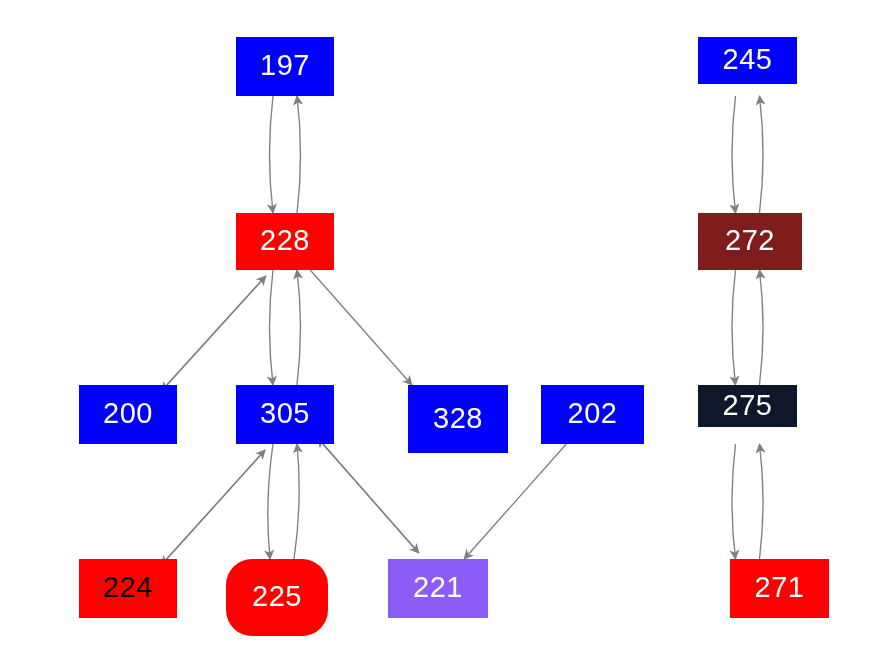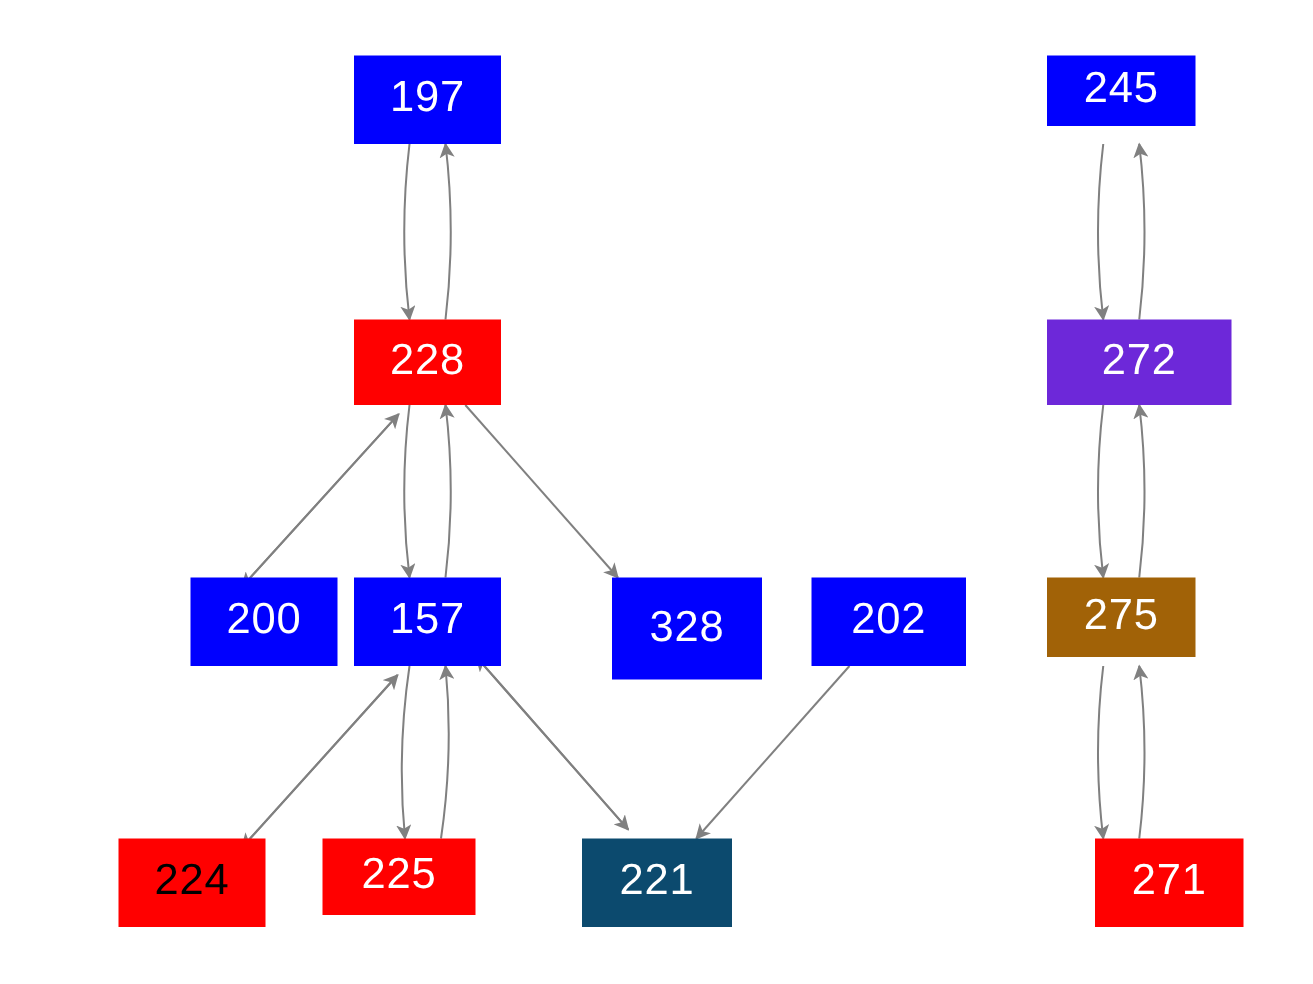--- a/index.html
+++ b/index.html
@@ -79,45 +79,45 @@
   <div id="node-group">
       <div class="graph-node" style="left: 236px; top: 37px; width: 98px; height: 59px; background: rgb(0, 0, 255); color: rgb(255, 255, 255); text-align: right;">
         <span class="node-label">197</span>
       </div>
       <div class="graph-node" style="left: 698px; top: 37px; width: 99px; height: 47px; background: rgb(0, 0, 255); color: rgb(255, 255, 255);">
         <span class="node-label">245</span>
       </div>
       <div class="graph-node" style="left: 236px; top: 213px; width: 98px; height: 57px; background: rgb(255, 0, 0); color: rgb(255, 255, 255);">
         <span class="node-label">228</span>
       </div>
-      <div class="graph-node" style="left: 698px; top: 213px; width: 123px; height: 57px; background: #6d28d9; color: rgb(255, 255, 255);">
+      <div class="graph-node" style="left: 698px; top: 213px; width: 104px; height: 57px; background: #7f1d1d; color: rgb(255, 255, 255);">
         <span class="node-label">272</span>
       </div>
-      <div class="graph-node" style="left: 79px; top: 385px; width: 98px; height: 59px; background: rgb(0, 0, 255); color: rgb(255, 255, 255); margin-left: 48px;">
+      <div class="graph-node" style="left: 79px; top: 385px; width: 98px; height: 59px; background: rgb(0, 0, 255); color: rgb(255, 255, 255);">
         <span class="node-label">200</span>
       </div>
       <div class="graph-node" style="left: 236px; top: 385px; width: 98px; height: 59px; background: rgb(0, 0, 255); color: rgb(255, 255, 255);">
-        <span class="node-label">157</span>
+        <span class="node-label">305</span>
       </div>
       <div class="graph-node" style="left: 408px; top: 385px; width: 100px; height: 68px; background: rgb(0, 0, 255); color: rgb(255, 255, 255);">
         <span class="node-label">328</span>
       </div>
       <div class="graph-node" style="left: 541px; top: 385px; width: 103px; height: 59px; background: rgb(0, 0, 255); color: rgb(255, 255, 255);">
         <span class="node-label">202</span>
       </div>
-      <div class="graph-node" style="left: 698px; top: 385px; width: 99px; height: 53px; background: #a16207; color: rgb(255, 255, 255);">
+      <div class="graph-node" style="left: 698px; top: 385px; width: 99px; height: 42px; background: #0f172a; color: rgb(255, 255, 255);">
         <span class="node-label">275</span>
       </div>
       <div class="graph-node" style="left: 79px; top: 559px; width: 98px; height: 59px; background: rgb(255, 0, 0); color: #000000;">
         <span class="node-label">224</span>
       </div>
-      <div class="graph-node" style="left: 215px; top: 559px; width: 102px; height: 51px; background: rgb(255, 0, 0); color: rgb(255, 255, 255);">
+      <div class="graph-node" style="left: 226px; top: 559px; width: 102px; height: 77px; background: rgb(255, 0, 0); color: rgb(255, 255, 255); border-radius: 26px;">
         <span class="node-label">225</span>
       </div>
-      <div class="graph-node" style="left: 388px; top: 559px; width: 100px; height: 59px; background: #0c4a6e; color: rgb(255, 255, 255);">
+      <div class="graph-node" style="left: 388px; top: 559px; width: 100px; height: 59px; background: #8b5cf6; color: rgb(255, 255, 255);">
         <span class="node-label">221</span>
       </div>
       <div class="graph-node" style="left: 698px; top: 559px; width: 99px; height: 59px; background: rgb(255, 0, 0); color: rgb(255, 255, 255); margin-left: 32px;">
         <span class="node-label">271</span>
       </div>
     </div>
 
 </div>
 
 </body></html>

